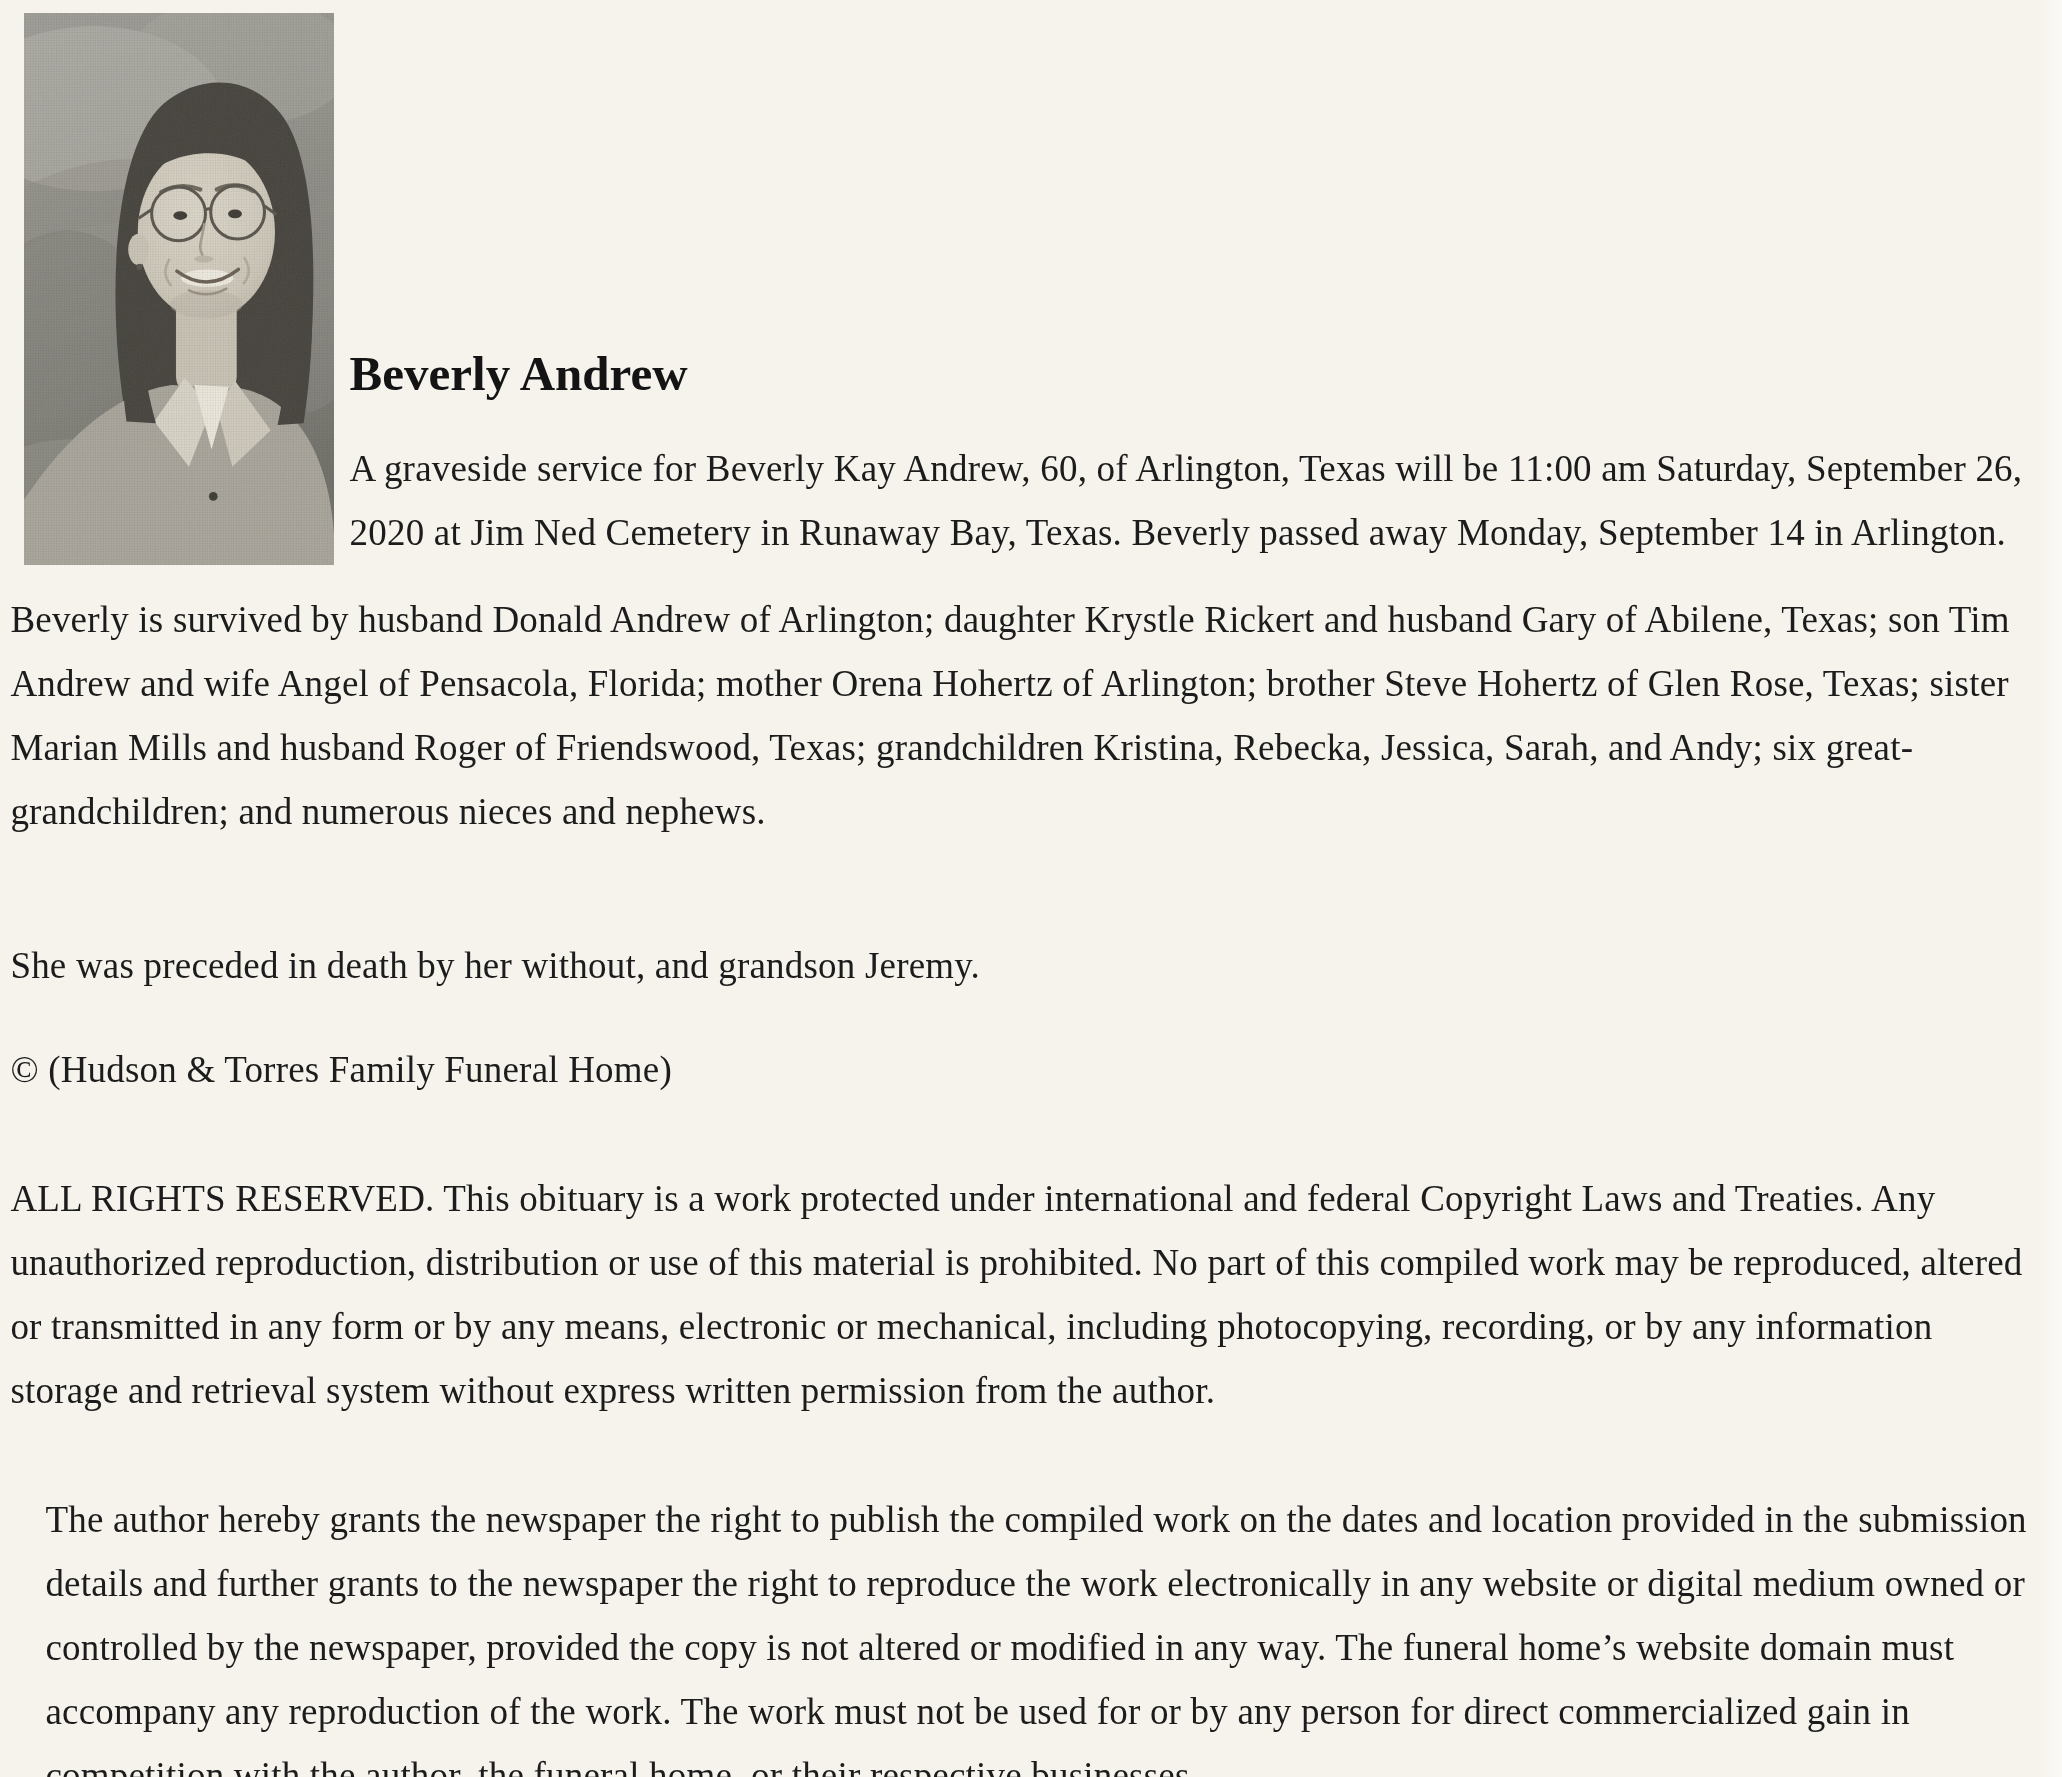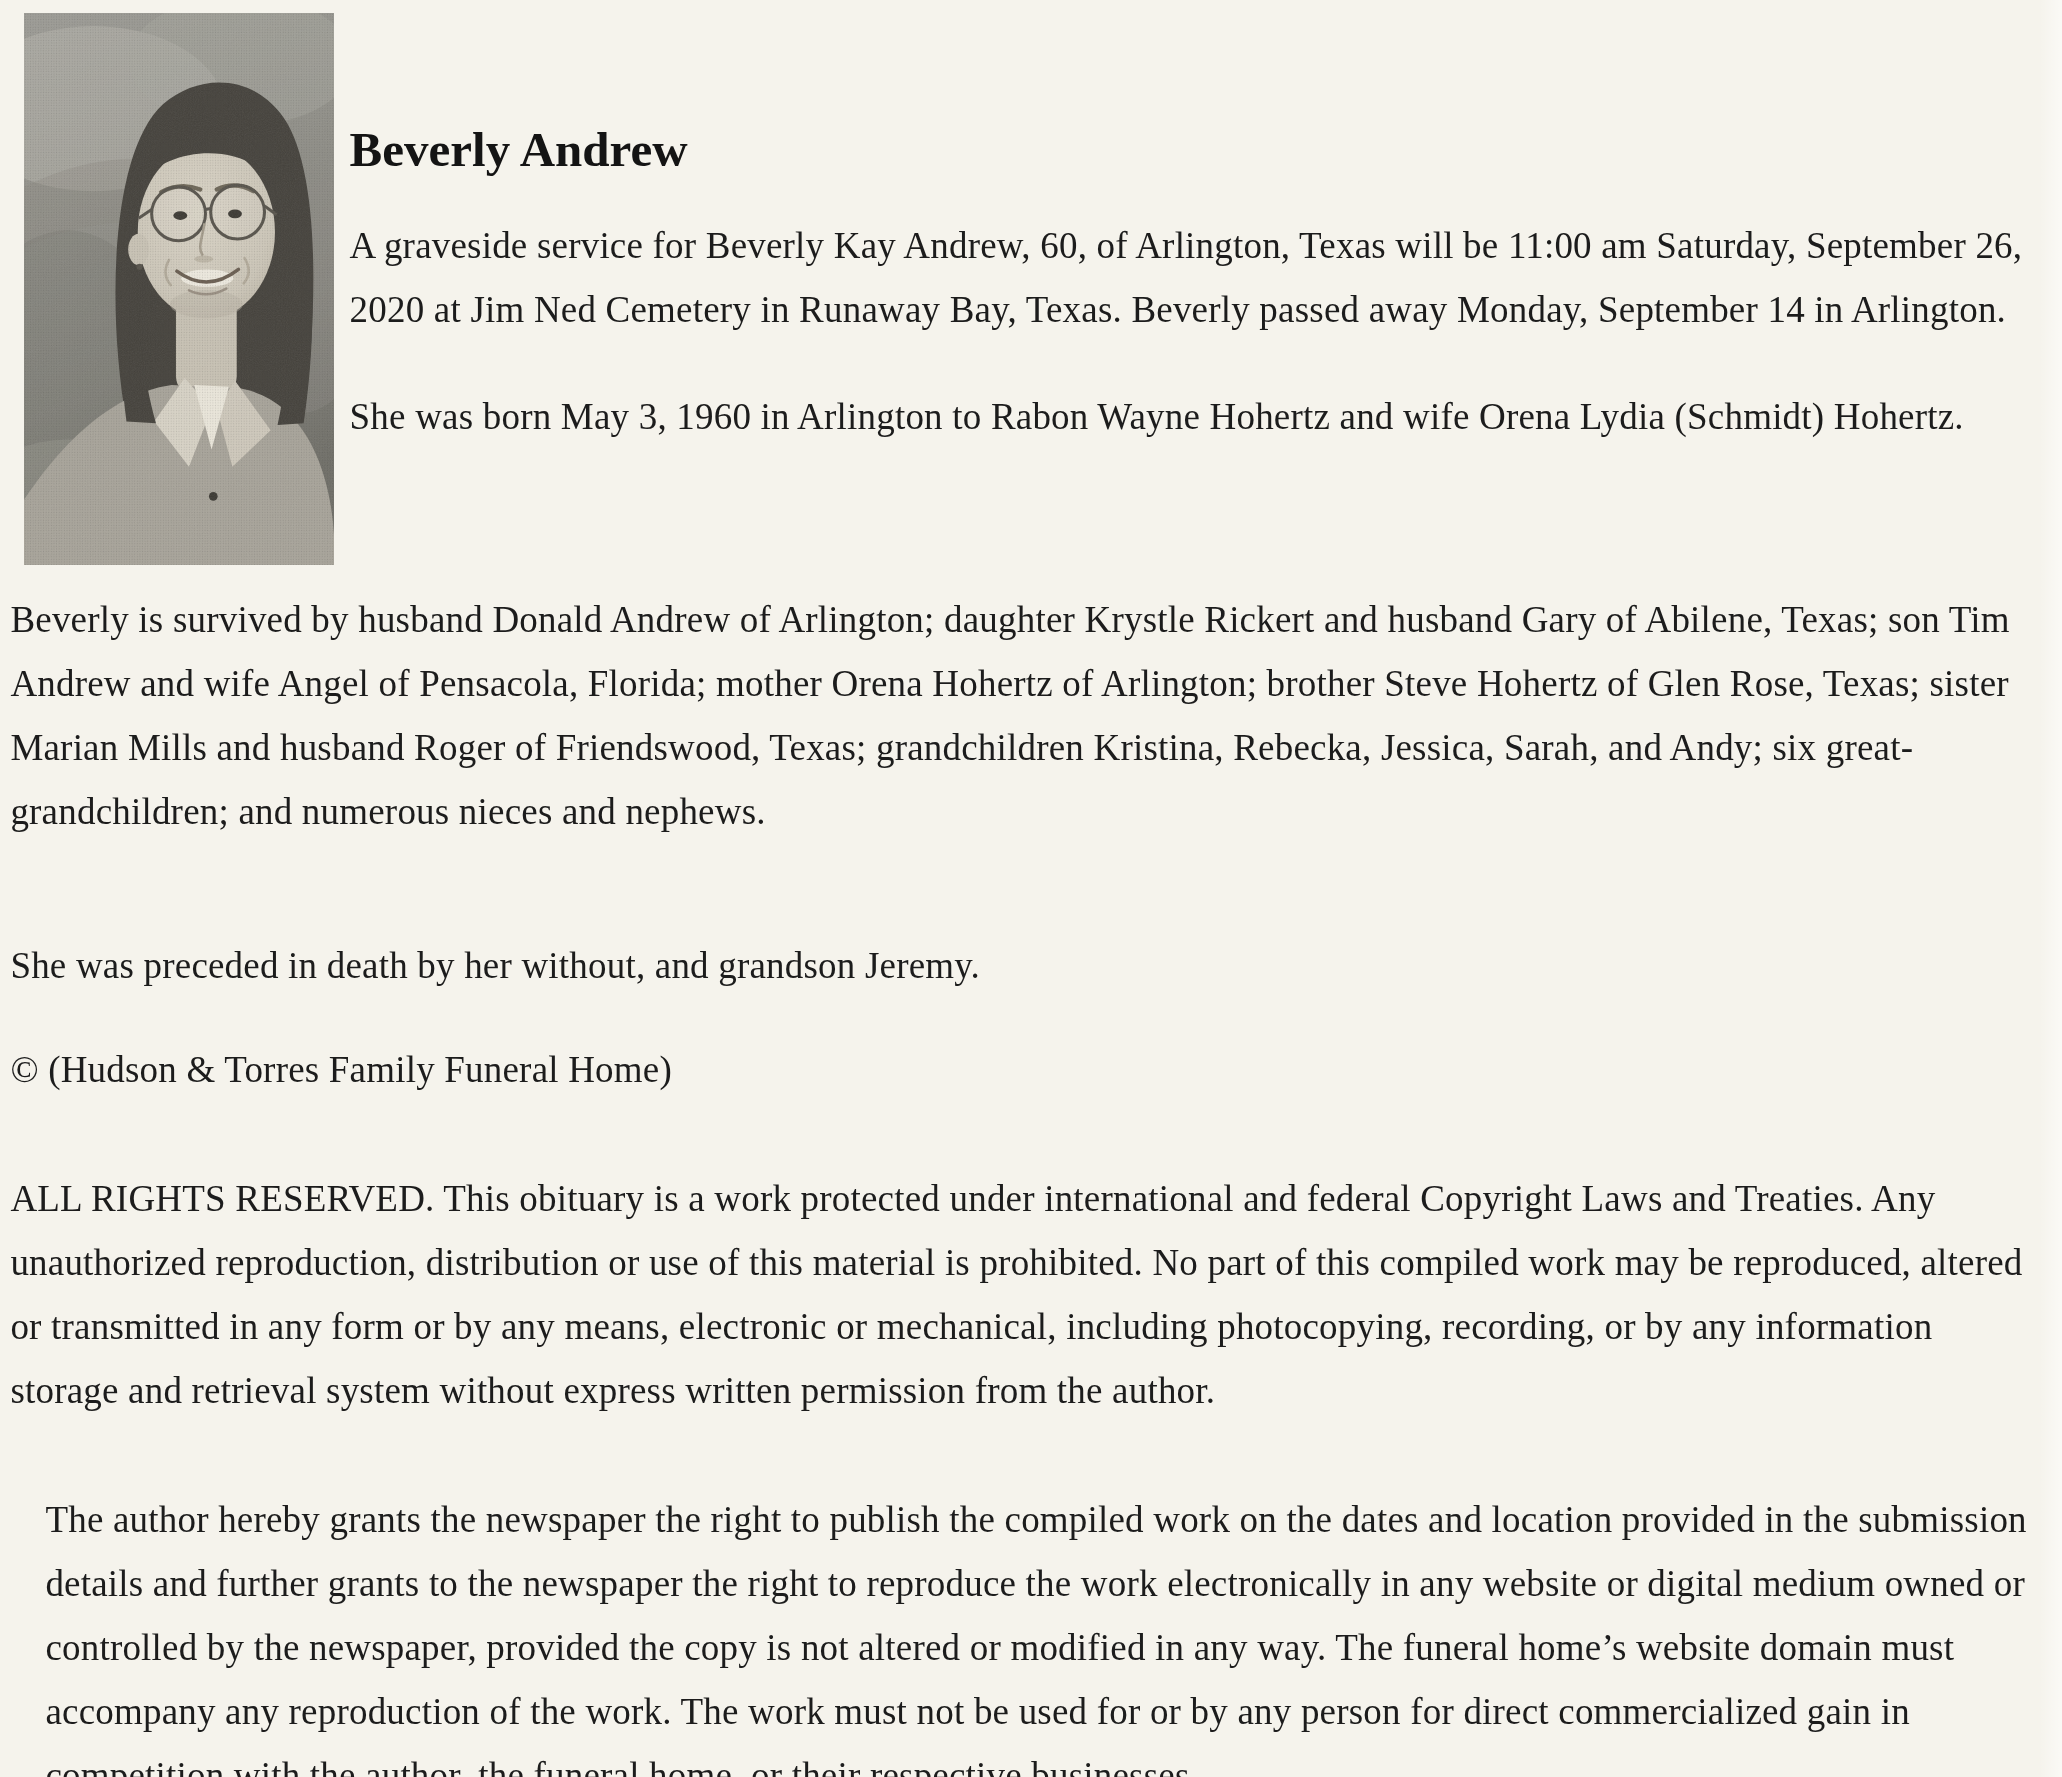--- a/index.html
+++ b/index.html
@@ -19,21 +19,21 @@
   }
   .scan-edge {
     position: absolute;
     top: 0; right: 0;
     width: 22.6px; height: 100%;
     background: linear-gradient(to left, rgba(255,255,255,0.55), rgba(255,255,255,0));
     pointer-events: none;
   }
   .top-section {
     display: flex;
-    align-items: center;
+    align-items: flex-end;
     padding: 13px 24px 0 24px;
     gap: 15.6px;
   }
   .photo {
     flex: 0 0 310px;
     width: 310px;
     height: 552px;
     overflow: hidden;
   }
   .photo svg { display: block; width: 100%; height: 100%; }
@@ -142,21 +142,20 @@
         <path d="M254,282 Q264,298 253,311" stroke="#b3ab9b" stroke-width="3" fill="none" stroke-linecap="round"></path>
 
         <rect width="357" height="635" fill="url(#dots)"></rect>
         <rect width="357" height="635" filter="url(#grain)" opacity="0.10"></rect>
       </svg>
     </div>
 
     <div class="right-col">
       <h1 class="obit-title">Beverly Andrew</h1>
       <p class="obit-para">A graveside service for Beverly Kay Andrew, 60, of Arlington, Texas will be 11:00 am Saturday, September 26, 2020 at Jim Ned Cemetery in Runaway Bay, Texas. Beverly passed away Monday, September 14 in Arlington.</p>
-      <p class="obit-para">She was born May 3, 1960 in Arlington to Rabon Wayne Hohertz and wife Orena Lydia (Schmidt) Hohertz.</p>
     </div>
   </div>
 
   <div class="body-section">
     <p class="obit-para survivors">Beverly is survived by husband Donald Andrew of Arlington; daughter Krystle Rickert and husband Gary of Abilene, Texas; son Tim Andrew and wife Angel of Pensacola, Florida; mother Orena Hohertz of Arlington; brother Steve Hohertz of Glen Rose, Texas; sister Marian Mills and husband Roger of Friendswood, Texas; grandchildren Kristina, Rebecka, Jessica, Sarah, and Andy; six great-grandchildren; and numerous nieces and nephews.</p>
     <p class="obit-para preceded">She was preceded in death by her without, and grandson Jeremy.</p>
     <p class="obit-para copyright">© (Hudson &amp; Torres Family Funeral Home)</p>
     <p class="obit-para rights">ALL RIGHTS RESERVED. This obituary is a work protected under international and federal Copyright Laws and Treaties. Any unauthorized reproduction, distribution or use of this material is prohibited. No part of this compiled work may be reproduced, altered or transmitted in any form or by any means, electronic or mechanical, including photocopying, recording, or by any information storage and retrieval system without express written permission from the author.</p>
     <p class="obit-para grant">The author hereby grants the newspaper the right to publish the compiled work on the dates and location provided in the submission details and further grants to the newspaper the right to reproduce the work electronically in any website or digital medium owned or controlled by the newspaper, provided the copy is not altered or modified in any way. The funeral home’s website domain must accompany any reproduction of the work. The work must not be used for or by any person for direct commercialized gain in competition with the author, the funeral home, or their respective businesses.</p>
   </div>

